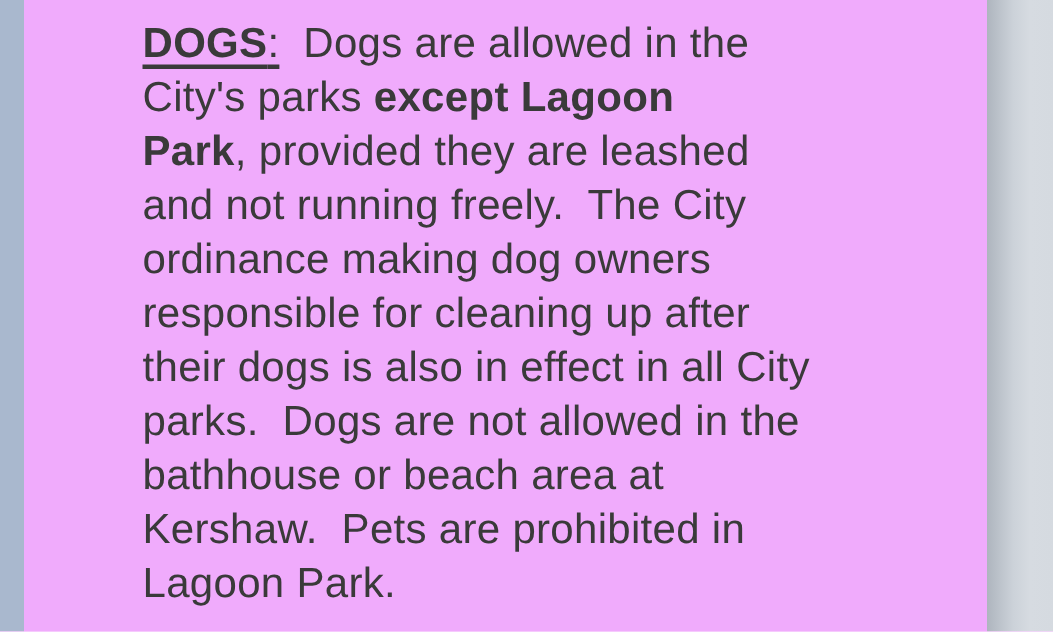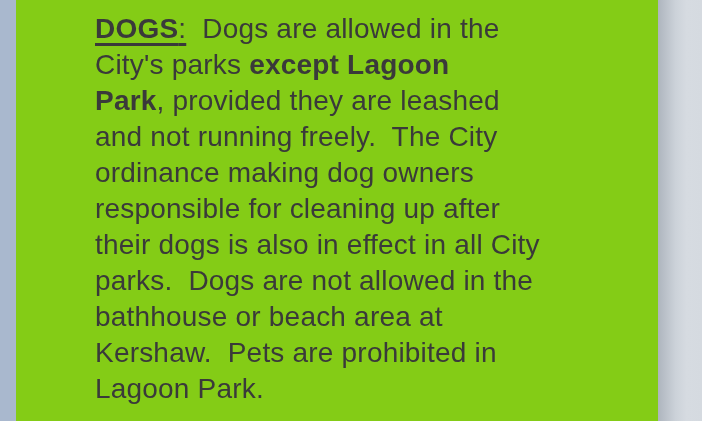--- a/index.html
+++ b/index.html
@@ -21,21 +21,21 @@
     width: 16px;
     height: 421px;
     background: #a9b8ce;
   }
   .document-page {
     position: absolute;
     left: 16px;
     top: 0;
     width: 642px;
     height: 421px;
-    background: #84cc16;
+    background: #f0abfc;
   }
   .right-shade {
     position: absolute;
     left: 658px;
     top: 0;
     width: 44px;
     height: 421px;
     background: linear-gradient(to right, #aeb5be 0%, #ccd2d9 40%, #d6dbe1 65%, #d5dae0 100%);
   }
   .page-text {

